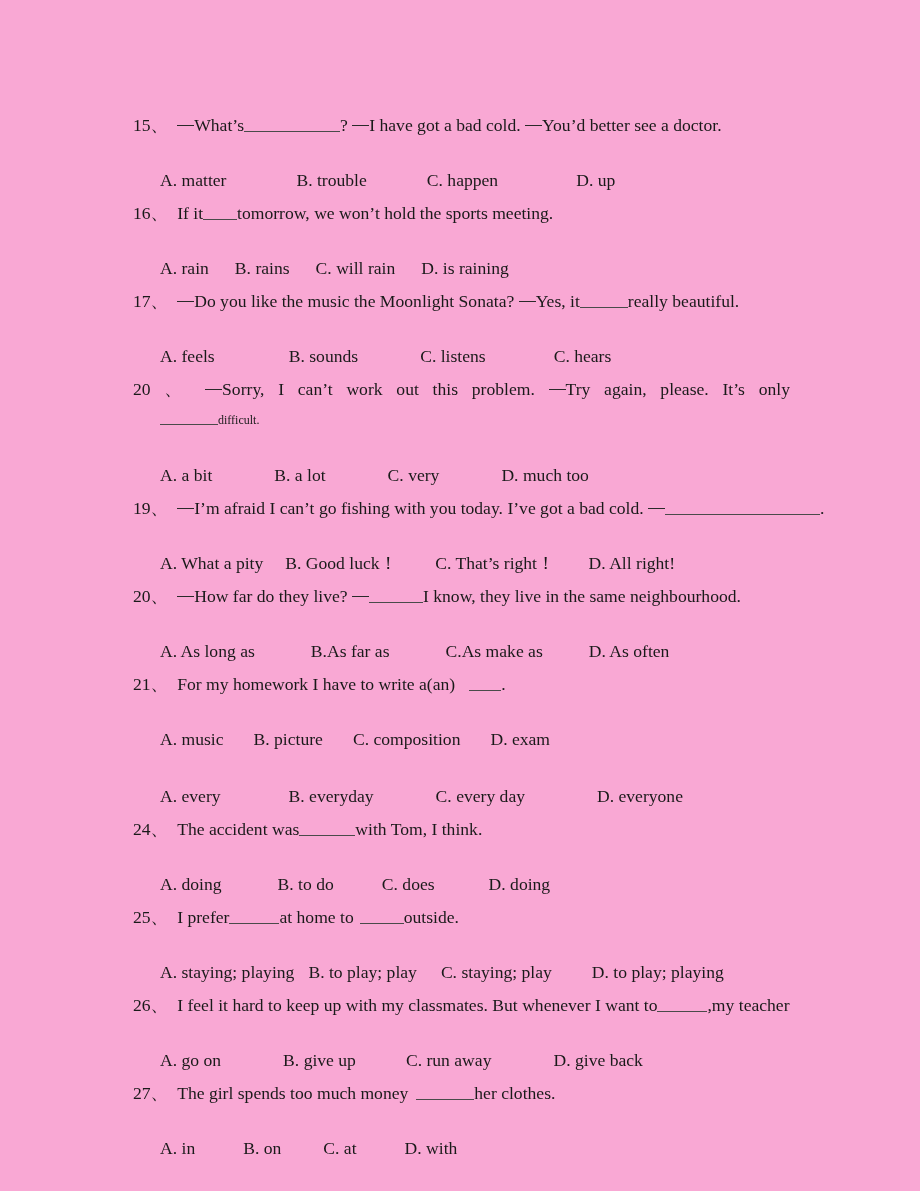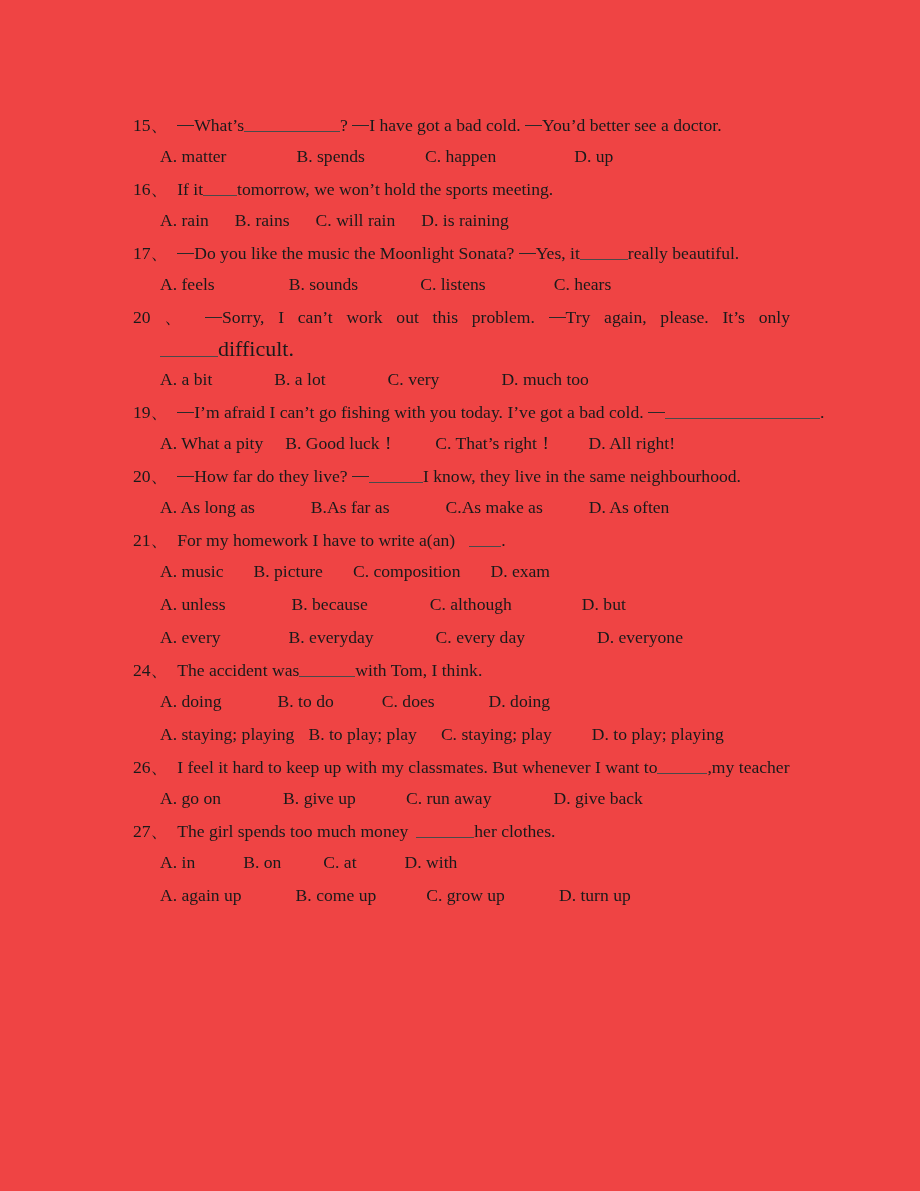--- a/index.html
+++ b/index.html
@@ -11,21 +11,21 @@
     width: 920px;
     height: 1191px;
     font-family: "Liberation Serif", "DejaVu Serif", serif;
     color: #1a1a1a;
     -webkit-font-smoothing: antialiased;
   }
   .page {
     position: relative;
     width: 920px;
     height: 1191px;
-    background: #ef4444;
+    background: #f9a8d4;
     overflow: hidden;
   }
   .content {
     position: absolute;
     left: 133px;
     top: 110px;
     width: 660px;
   }
 
   
@@ -41,33 +41,33 @@
     white-space: normal;
     text-align: justify;
     text-align-last: justify;
     width: 657px;
   }
   .qnum {
     display: inline;
   }
   .cont-line {
     padding-left: 27px;
-    font-size: 22px;
+    font-size: 12px;
     line-height: 31px;
     white-space: nowrap;
   }
 
   
   .opts {
     padding-left: 27px;
     font-size: 17.6px;
     line-height: 31px;
     white-space: nowrap;
   }
-  .opt { display: inline-block; }
+  .opt { display: inline-block; margin-top: 24px; }
 
   
   .dash {
     display: inline-block;
     position: relative;
     width: 17px;
     vertical-align: middle;
     margin-bottom: 3px;
   }
   .dash::before {
@@ -87,21 +87,21 @@
   }
   .sp { display: inline-block; }
 </style>
 </head>
 <body>
 
 <div class="page">
   <div class="content" id="content">
       <div class="q">
         <div class="qline"><span class="qnum">15、</span><span class="sp" style="width:9px"></span><span><span class="dash"></span>What’s</span><span class="blank" style="width:96px"></span><span>? <span class="dash"></span>I have got a bad cold. <span class="dash"></span>You’d better see a doctor.</span></div>
-        <div class="opts"><span class="opt">A. matter</span><span class="sp" style="width:70px"></span><span class="opt">B. spends</span><span class="sp" style="width:60px"></span><span class="opt">C. happen</span><span class="sp" style="width:78px"></span><span class="opt">D. up</span></div>
+        <div class="opts"><span class="opt">A. matter</span><span class="sp" style="width:70px"></span><span class="opt">B. trouble</span><span class="sp" style="width:60px"></span><span class="opt">C. happen</span><span class="sp" style="width:78px"></span><span class="opt">D. up</span></div>
       </div>
       <div class="q">
         <div class="qline"><span class="qnum">16、</span><span class="sp" style="width:9px"></span><span>If it</span><span class="blank" style="width:34px"></span><span>tomorrow, we won’t hold the sports meeting.</span></div>
         <div class="opts"><span class="opt">A. rain</span><span class="sp" style="width:26px"></span><span class="opt">B. rains</span><span class="sp" style="width:26px"></span><span class="opt">C. will rain</span><span class="sp" style="width:26px"></span><span class="opt">D. is raining</span></div>
       </div>
       <div class="q">
         <div class="qline"><span class="qnum">17、</span><span class="sp" style="width:9px"></span><span><span class="dash"></span>Do you like the music the Moonlight Sonata? <span class="dash"></span>Yes, it</span><span class="blank" style="width:48px"></span><span>really beautiful.</span></div>
         <div class="opts"><span class="opt">A. feels</span><span class="sp" style="width:74px"></span><span class="opt">B. sounds</span><span class="sp" style="width:62px"></span><span class="opt">C. listens</span><span class="sp" style="width:68px"></span><span class="opt">C. hears</span></div>
       </div>
       <div class="q">
@@ -115,30 +115,30 @@
       </div>
       <div class="q">
         <div class="qline"><span class="qnum">20、</span><span class="sp" style="width:9px"></span><span><span class="dash"></span>How far do they live? <span class="dash"></span></span><span class="blank" style="width:54px"></span><span>I know, they live in the same neighbourhood.</span></div>
         <div class="opts"><span class="opt">A. As long as</span><span class="sp" style="width:56px"></span><span class="opt">B.As far as</span><span class="sp" style="width:56px"></span><span class="opt">C.As make as</span><span class="sp" style="width:46px"></span><span class="opt">D. As often</span></div>
       </div>
       <div class="q">
         <div class="qline"><span class="qnum">21、</span><span class="sp" style="width:9px"></span><span>For my homework I have to write a(an)</span><span class="sp" style="width:14px"></span><span class="blank" style="width:32px"></span><span>.</span></div>
         <div class="opts"><span class="opt">A. music</span><span class="sp" style="width:30px"></span><span class="opt">B. picture</span><span class="sp" style="width:30px"></span><span class="opt">C. composition</span><span class="sp" style="width:30px"></span><span class="opt">D. exam</span></div>
       </div>
       <div class="q">
-        <div class="opts"><span class="opt">A. unless</span><span class="sp" style="width:66px"></span><span class="opt">B. because</span><span class="sp" style="width:62px"></span><span class="opt">C. although</span><span class="sp" style="width:70px"></span><span class="opt">D. but</span></div>
       </div>
       <div class="q">
         <div class="opts"><span class="opt">A. every</span><span class="sp" style="width:68px"></span><span class="opt">B. everyday</span><span class="sp" style="width:62px"></span><span class="opt">C. every day</span><span class="sp" style="width:72px"></span><span class="opt">D. everyone</span></div>
       </div>
       <div class="q">
         <div class="qline"><span class="qnum">24、</span><span class="sp" style="width:9px"></span><span>The accident was</span><span class="blank" style="width:56px"></span><span>with Tom, I think.</span></div>
         <div class="opts"><span class="opt">A. doing</span><span class="sp" style="width:56px"></span><span class="opt">B. to do</span><span class="sp" style="width:48px"></span><span class="opt">C. does</span><span class="sp" style="width:54px"></span><span class="opt">D. doing</span></div>
       </div>
       <div class="q">
+        <div class="qline"><span class="qnum">25、</span><span class="sp" style="width:9px"></span><span>I prefer</span><span class="blank" style="width:50px"></span><span>at home to</span><span class="sp" style="width:6px"></span><span class="blank" style="width:44px"></span><span>outside.</span></div>
         <div class="opts"><span class="opt">A. staying; playing</span><span class="sp" style="width:14px"></span><span class="opt">B. to play; play</span><span class="sp" style="width:24px"></span><span class="opt">C. staying; play</span><span class="sp" style="width:40px"></span><span class="opt">D. to play; playing</span></div>
       </div>
       <div class="q">
         <div class="qline"><span class="qnum">26、</span><span class="sp" style="width:9px"></span><span>I feel it hard to keep up with my classmates. But whenever I want to</span><span class="blank" style="width:50px"></span><span>,my teacher</span></div>
         <div class="opts"><span class="opt">A. go on</span><span class="sp" style="width:62px"></span><span class="opt">B. give up</span><span class="sp" style="width:50px"></span><span class="opt">C. run away</span><span class="sp" style="width:62px"></span><span class="opt">D. give back</span></div>
       </div>
       <div class="q">
         <div class="qline"><span class="qnum">27、</span><span class="sp" style="width:9px"></span><span>The girl spends too much money</span><span class="sp" style="width:8px"></span><span class="blank" style="width:58px"></span><span>her clothes.</span></div>
         <div class="opts"><span class="opt">A. in</span><span class="sp" style="width:48px"></span><span class="opt">B. on</span><span class="sp" style="width:42px"></span><span class="opt">C. at</span><span class="sp" style="width:48px"></span><span class="opt">D. with</span></div>
       </div>

